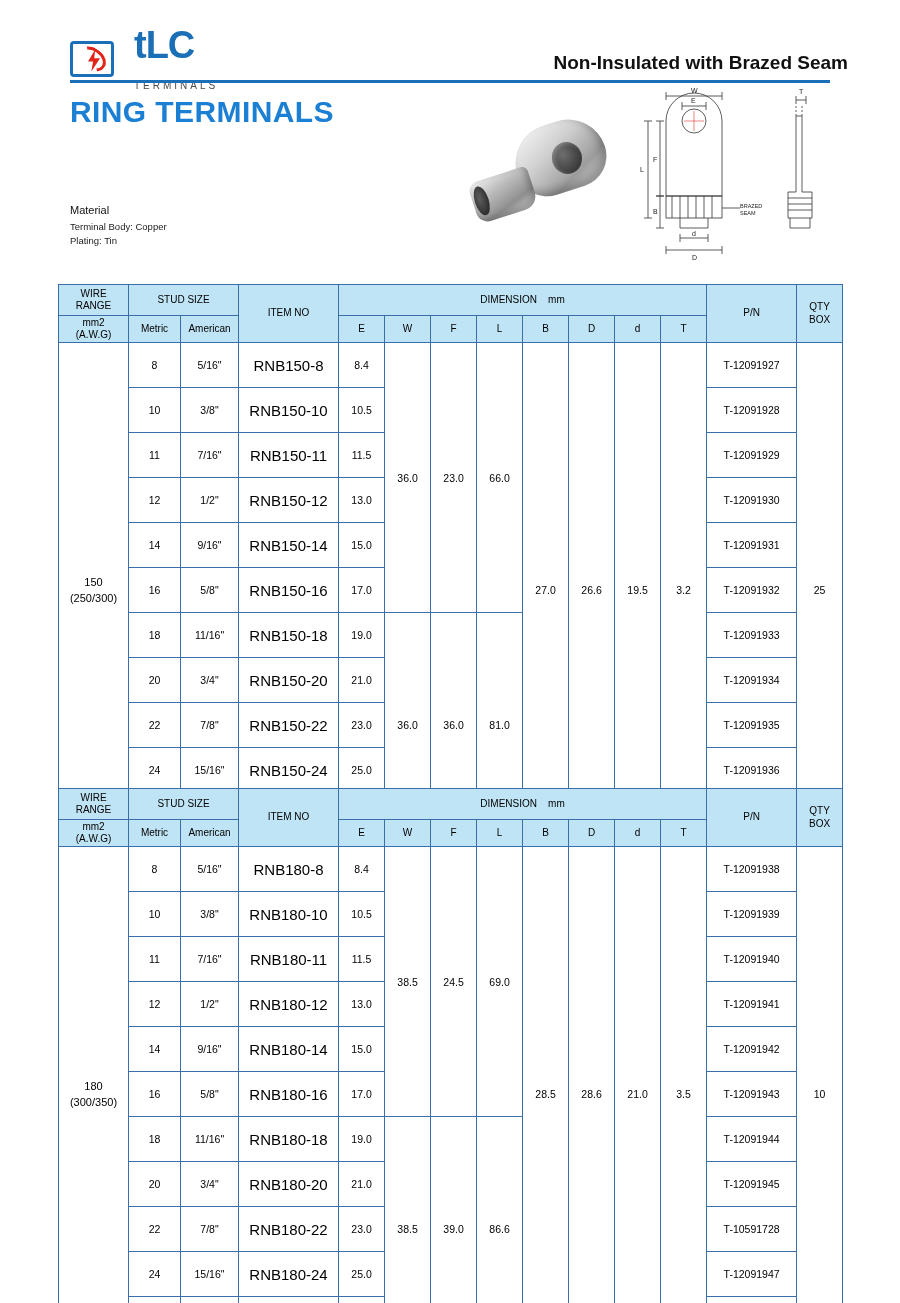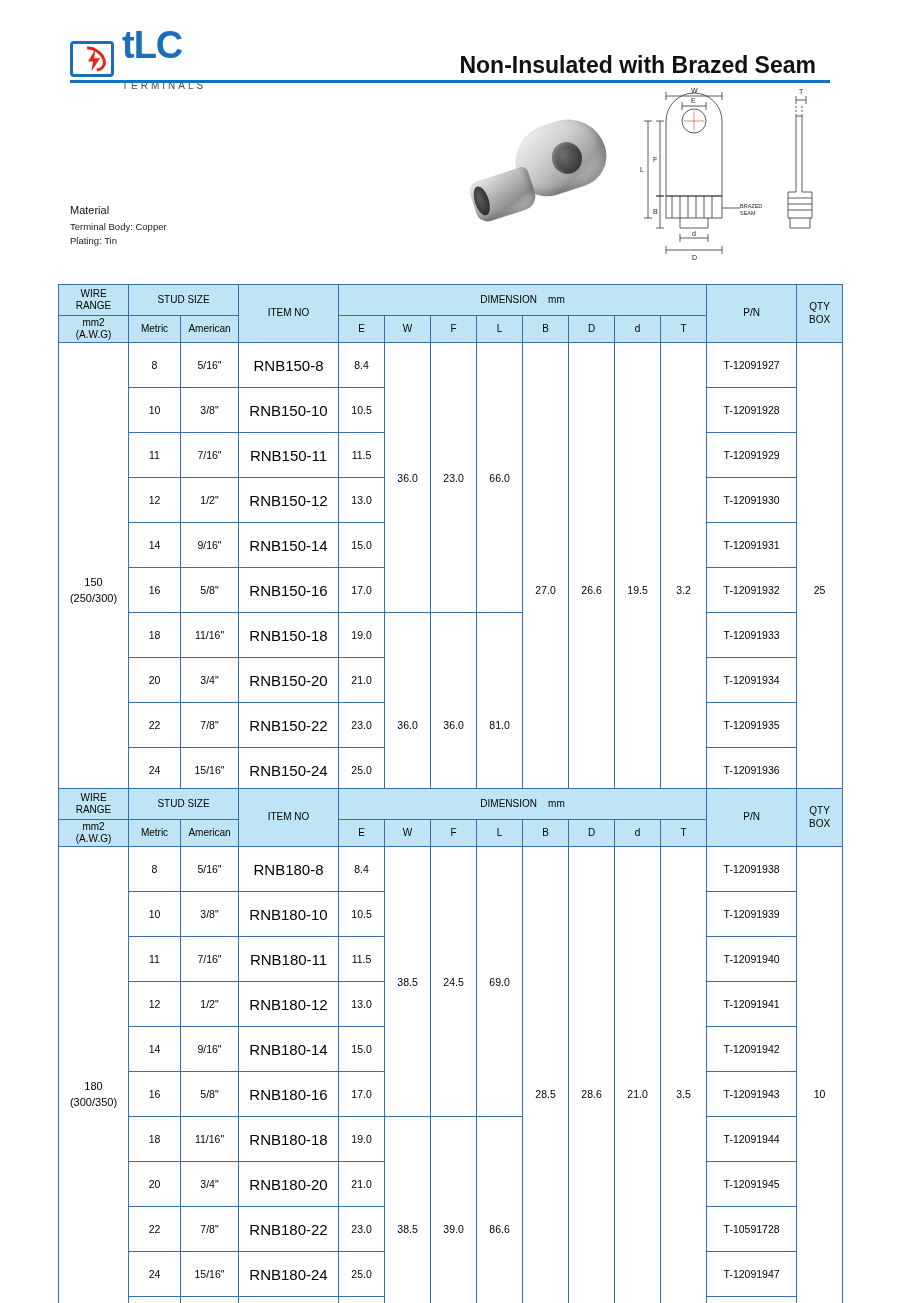--- a/index.html
+++ b/index.html
@@ -26,21 +26,21 @@
   .header {
     position: relative;
     height: 84px;
   }
   .logo-wrap {
     position: absolute;
     left: 70px;
     top: 26px;
     display: flex;
     align-items: center;
-    gap: 8px;
+    gap: 20px;
   }
   .logo-mark {
     width: 44px;
     height: 36px;
     border: 3px solid #1b6fb6;
     border-radius: 4px;
     position: relative;
     box-sizing: border-box;
     background: #ffffff;
   }
@@ -75,23 +75,23 @@
     letter-spacing: -1px;
   }
   .logo-text .terminals {
     font-size: 10px;
     color: #4b4b4b;
     letter-spacing: 3px;
     margin-top: 17px;
   }
   .header-title {
     position: absolute;
-    right: 84px;
+    right: 52px;
     top: 52px;
-    font-size: 23px;
+    font-size: 19px;
     font-weight: bold;
     color: #111;
   }
   .header-rule {
     position: absolute;
     left: 70px;
     right: 70px;
     top: 80px;
     height: 3px;
     background: #1b6fb6;
@@ -237,20 +237,21 @@
       </div>
       <div class="logo-text">
         <div class="tlc">tLC</div>
         <div class="terminals">TERMINALS</div>
       </div>
     </div>
     <div class="header-title">Non-Insulated with Brazed Seam</div>
     <div class="header-rule"></div>
   </div>
 
+  <div class="main-title">RING TERMINALS</div>
 
   <div class="material">
     <div class="m-title">Material</div>
     <div class="m-line">Terminal Body: Copper</div>
     <div class="m-line">Plating: Tin</div>
   </div>
 
   <div class="photo">
     <div class="tongue"></div>
     <div class="barrel"></div>

